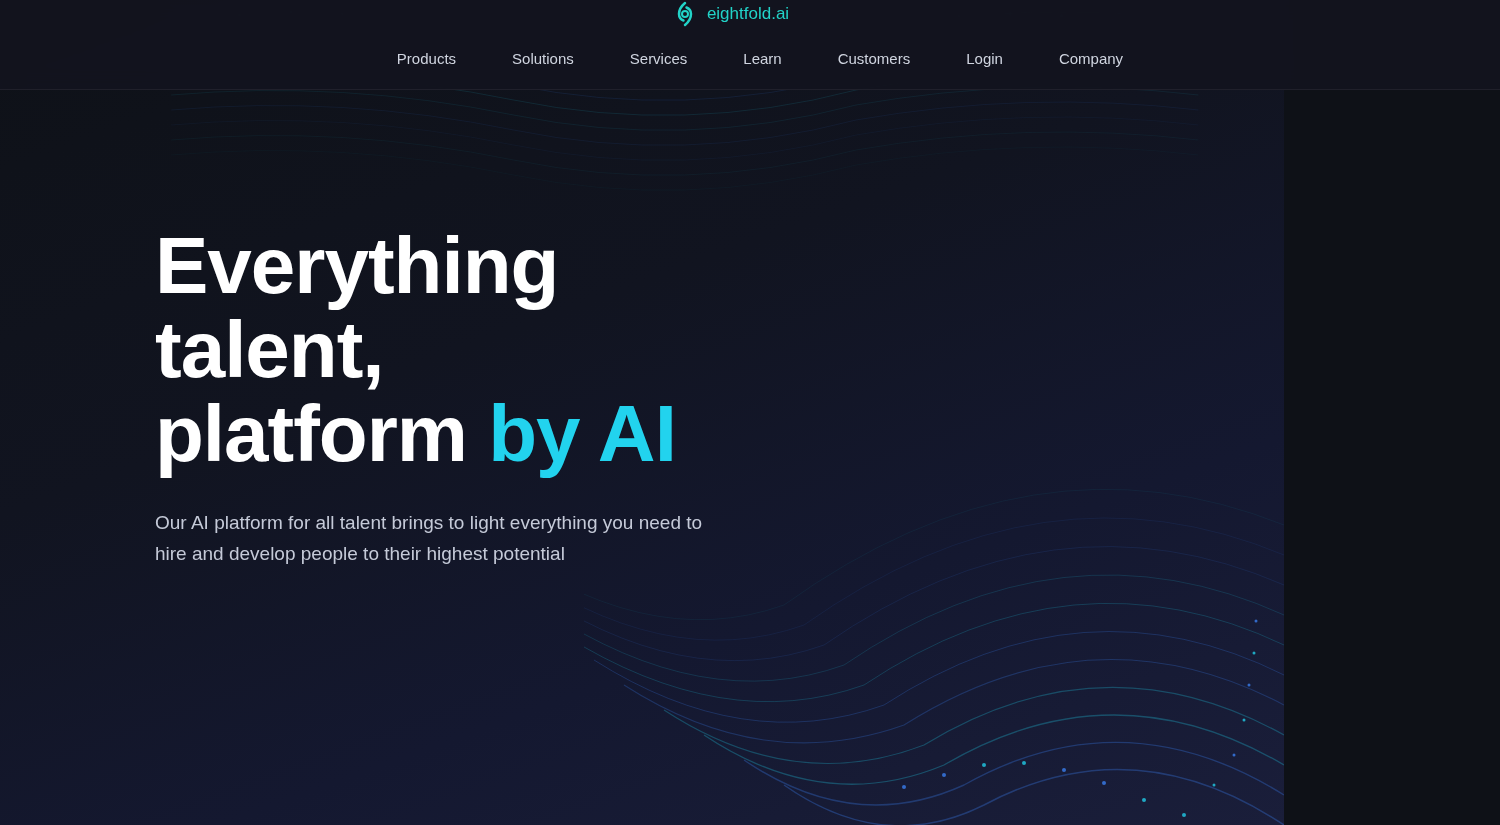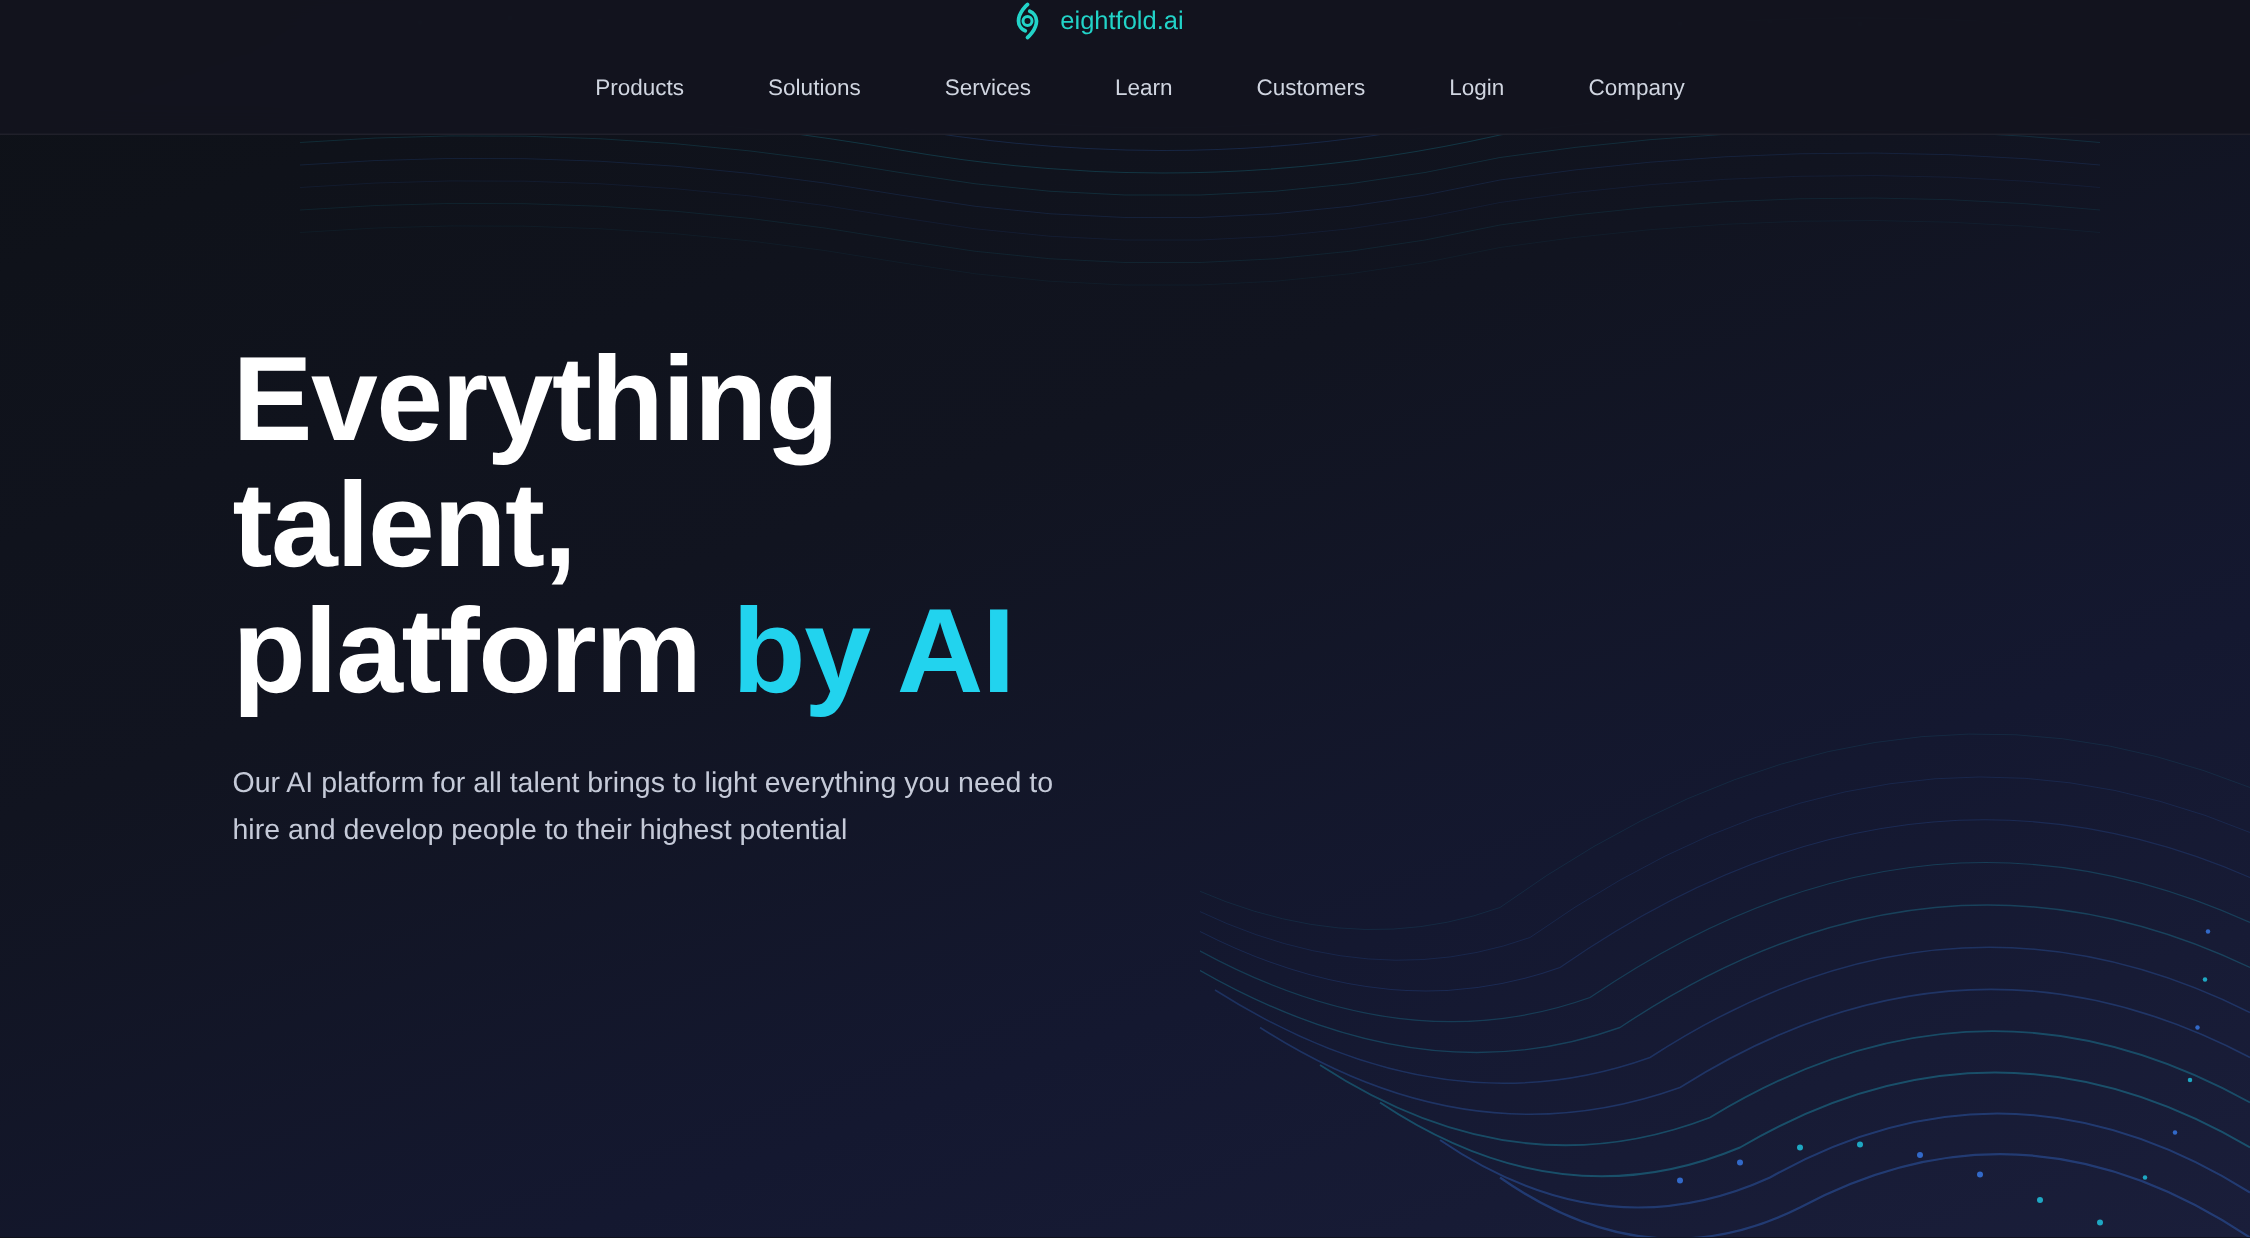--- a/index.html
+++ b/index.html
@@ -113,21 +113,21 @@
       background: none;
       border: none;
       color: #d0d5e0;
       font-size: 15px;
       cursor: pointer;
     }
 
     
     .hero {
       position: relative;
-      width: 1500px;
+      width: 1284px;
       height: 825px;
       background: linear-gradient(160deg, #0e1117 0%, #111420 40%, #141830 70%, #1a1e3a 100%);
       overflow: hidden;
       display: flex;
       align-items: center;
     }
 
     .hero-content {
       position: relative;
       z-index: 10;

